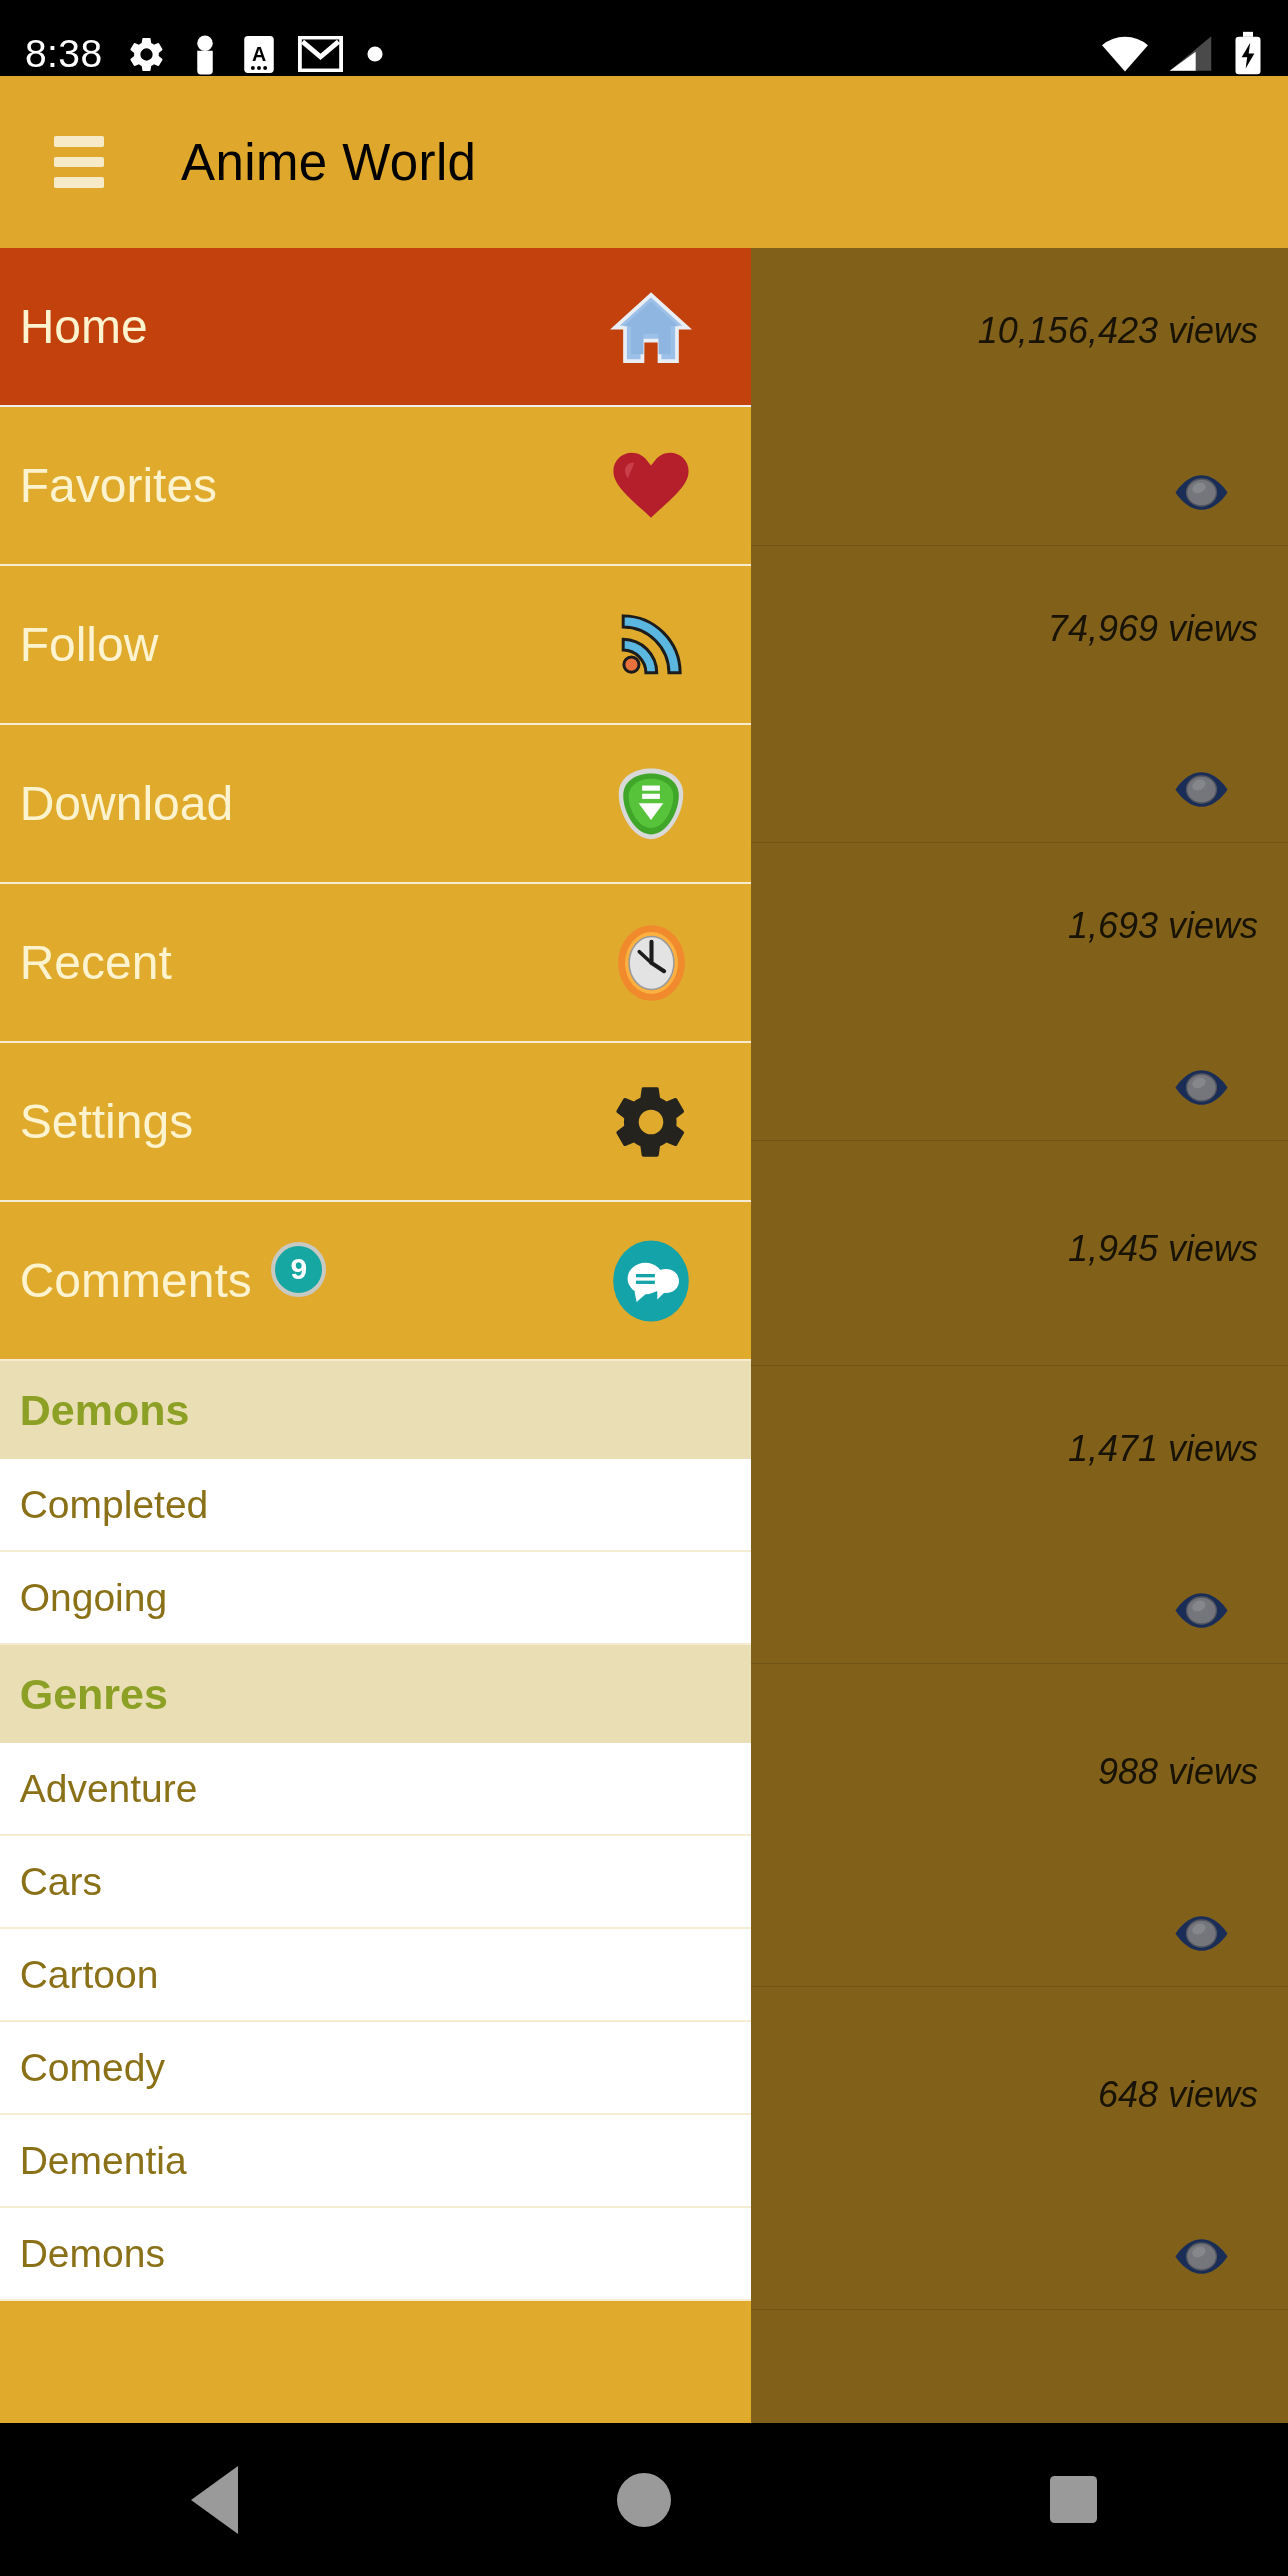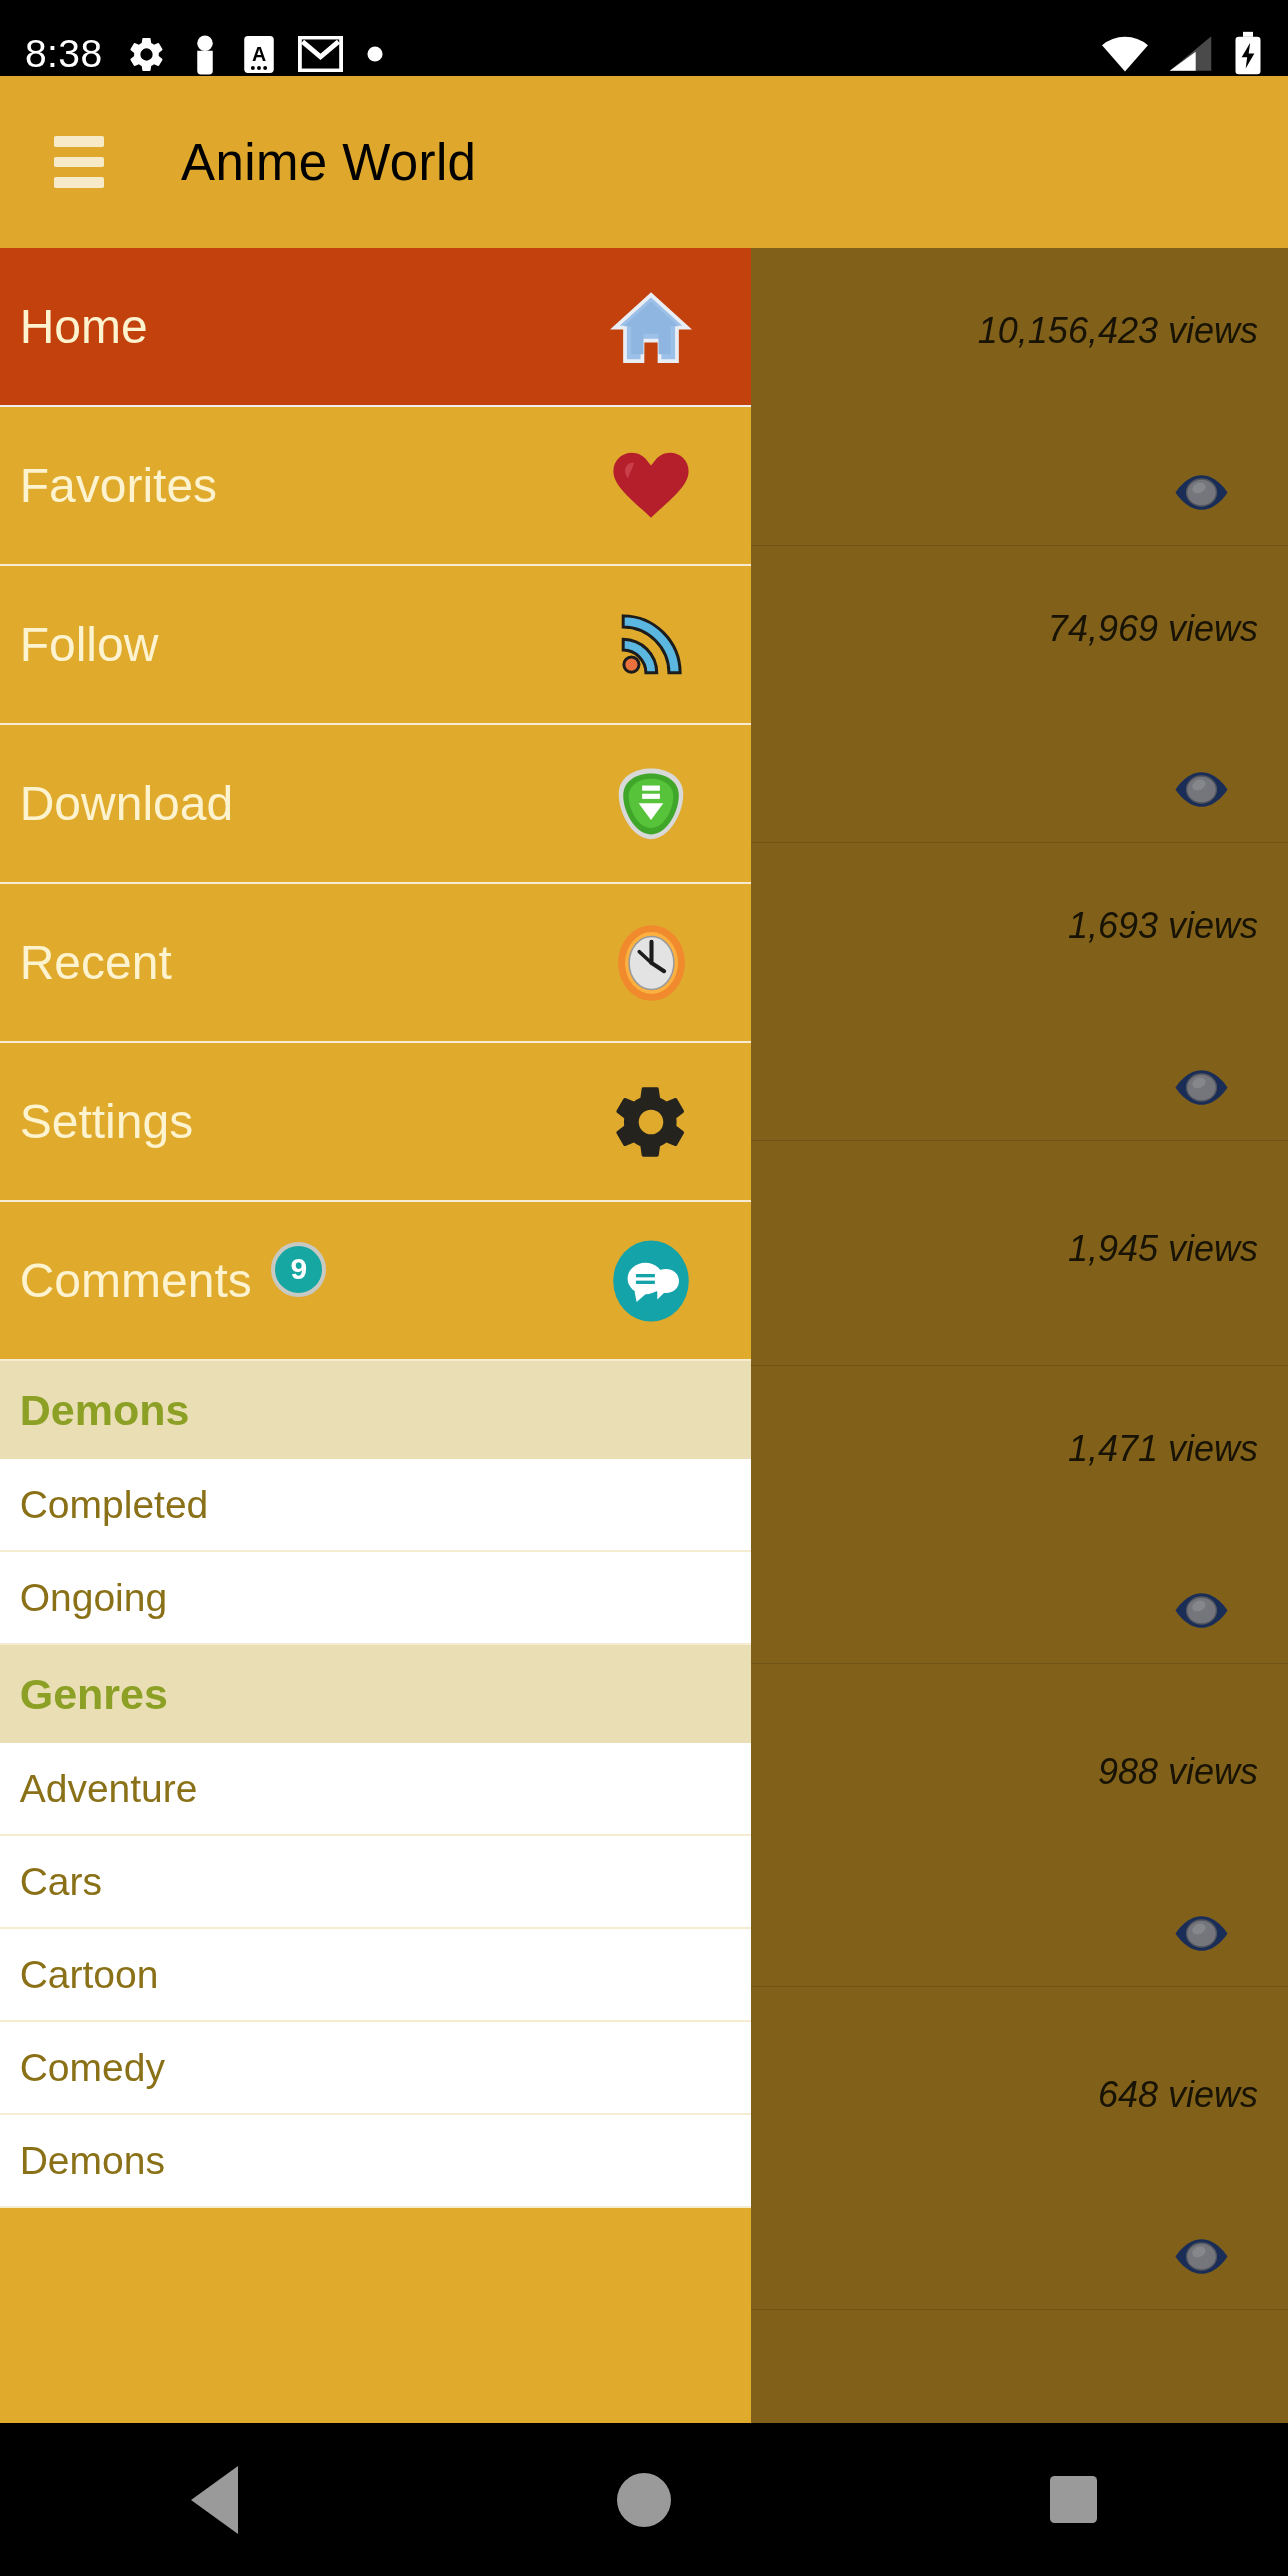--- a/index.html
+++ b/index.html
@@ -322,20 +322,21 @@
       </div>
     <div id="drawer-sections">
         <div class="dr-section">Demons</div>
         <div class="dr-sub">Completed</div>
         <div class="dr-sub">Ongoing</div>
         <div class="dr-section">Genres</div>
         <div class="dr-sub">Adventure</div>
         <div class="dr-sub">Cars</div>
         <div class="dr-sub">Cartoon</div>
         <div class="dr-sub">Comedy</div>
+        <div class="dr-sub">Dementia</div>
         <div class="dr-sub">Demons</div>
       </div>
   </div>
 
   <div id="navbar">
     <div class="nav-btn">
       <span class="nav-back"></span>
     </div>
     <div class="nav-btn">
       <span class="nav-home"></span>

